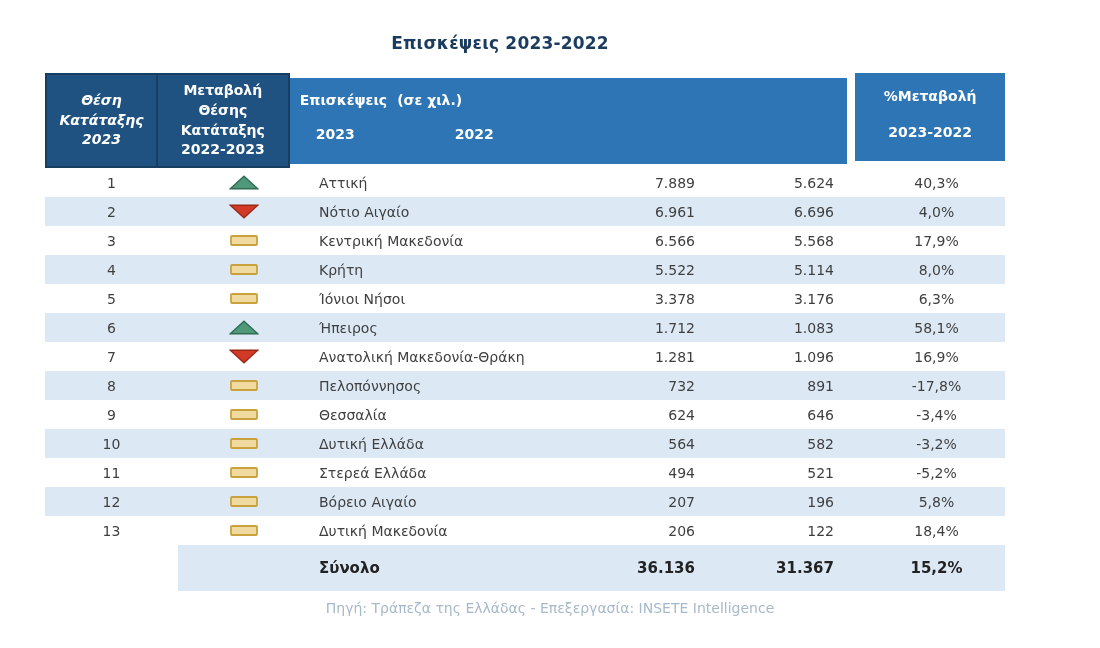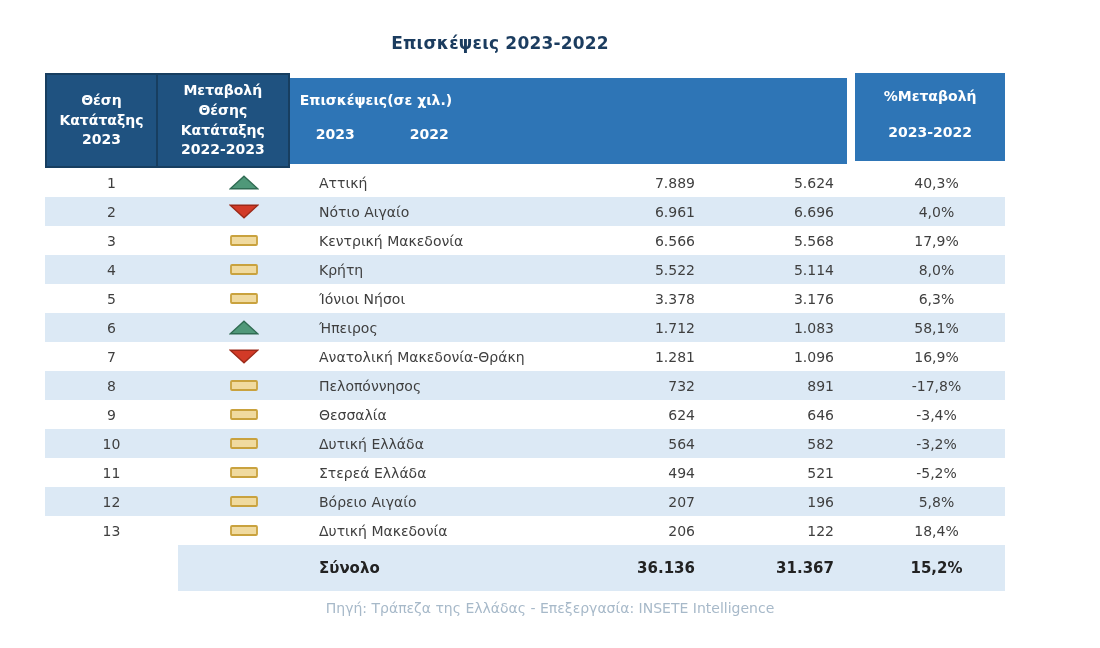--- a/index.html
+++ b/index.html
@@ -14,31 +14,31 @@
   .title-wrap{width:1000px;padding-top:33px;text-align:center;}
   .page-title{font-size:17px;font-weight:bold;color:var(--title);letter-spacing:.2px;}
 
   .table{margin:20px 0 0 45px;width:960px;}
 
   
   .thead{display:flex;align-items:flex-start;height:95px;}
   .th{box-sizing:border-box;color:#fff;font-weight:bold;font-size:14px;}
   .th-rank{width:113px;height:95px;background:var(--dark);border:2px solid var(--darkb);
            display:flex;align-items:center;justify-content:center;text-align:center;
-           white-space:pre-line;line-height:1.42;}
+           white-space:pre-line;line-height:1.42;font-style:italic;}
   .th-change{width:132px;height:95px;background:var(--dark);border:2px solid var(--darkb);
            border-left:none;display:flex;align-items:center;justify-content:center;
            text-align:center;white-space:pre-line;line-height:1.42;}
   .mid-block{width:558px;height:86px;margin-top:5px;background:var(--light);display:flex;}
   .th-region{width:320px;box-sizing:border-box;padding-left:9px;display:flex;align-items:center;}
   .th-visits{width:238px;}
-  .visits-line1{display:flex;gap:0;padding-left:10px;margin-top:14px;align-items:flex-end;}
+  .visits-line1{display:flex;gap:10px;padding-left:10px;margin-top:14px;align-items:flex-end;}
   .visits-line2{display:grid;grid-template-columns:75px 163px;margin-top:18px;}
   .visits-line2 .y23{text-align:right;padding-right:10px;box-sizing:border-box;}
-  .visits-line2 .y22{text-align:center;padding-right:34px;box-sizing:border-box;}
+  .visits-line2 .y22{text-align:right;padding-right:34px;box-sizing:border-box;}
   .pct-block{width:158px;height:88px;background:var(--light);border-left:8px solid #fff;
            box-sizing:border-box;text-align:center;}
   .pct-line1{margin-top:15px;}
   .pct-line2{margin-top:20px;}
 
   
   .trow{display:grid;grid-template-columns:133px 132px 320px 75px 163px 137px;
         height:29px;align-items:center;font-size:14px;color:var(--text);}
   .trow.striped{background:var(--stripe);}
   .cell-rank{text-align:center;}

